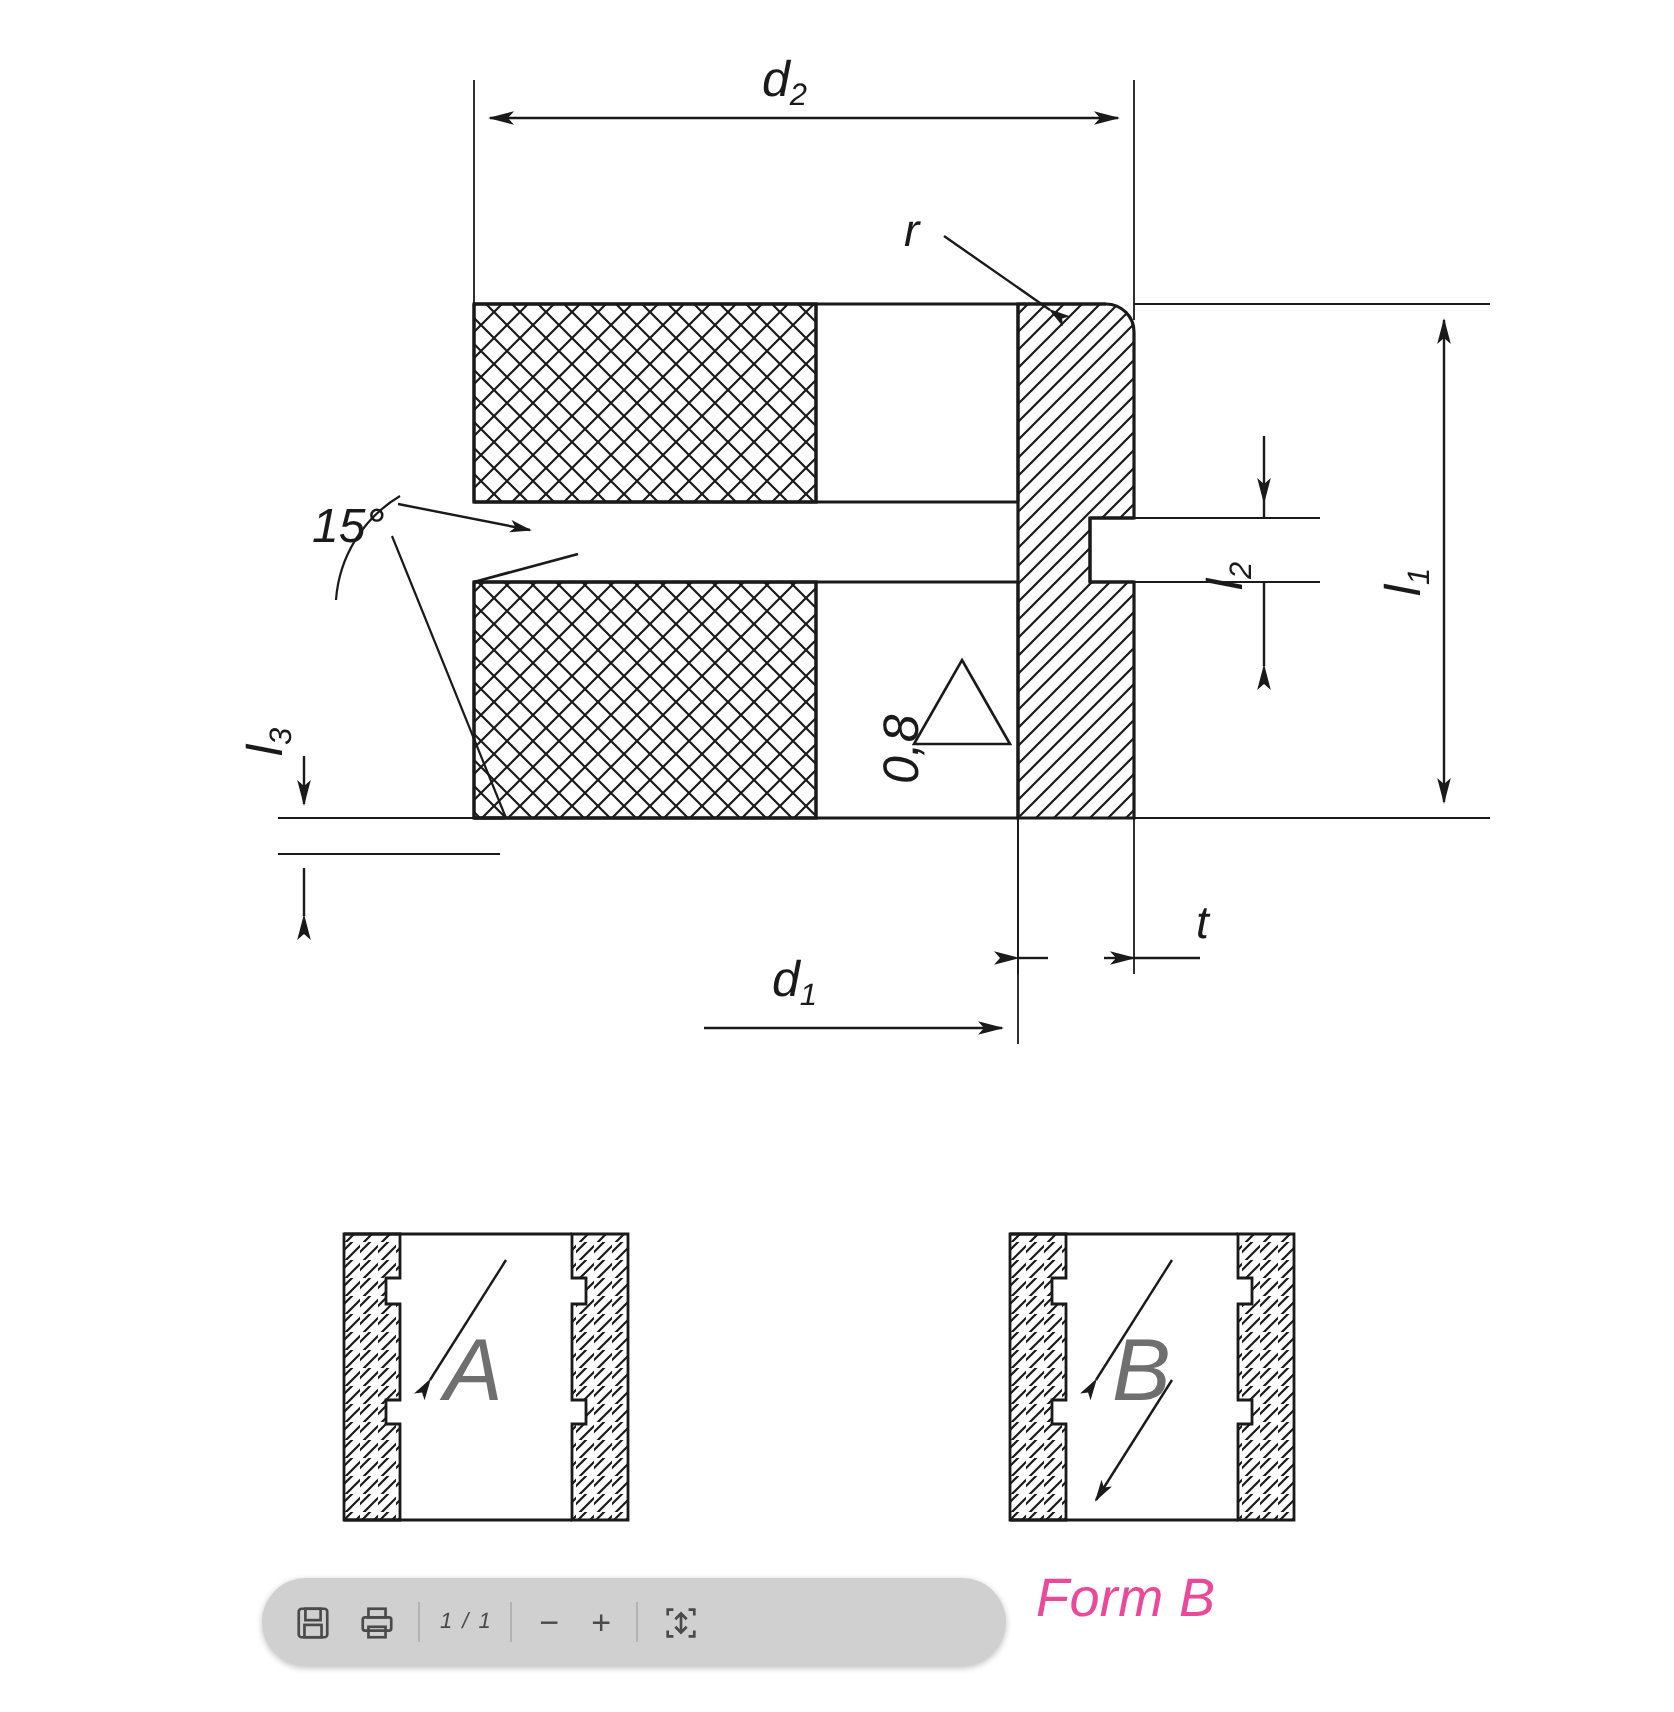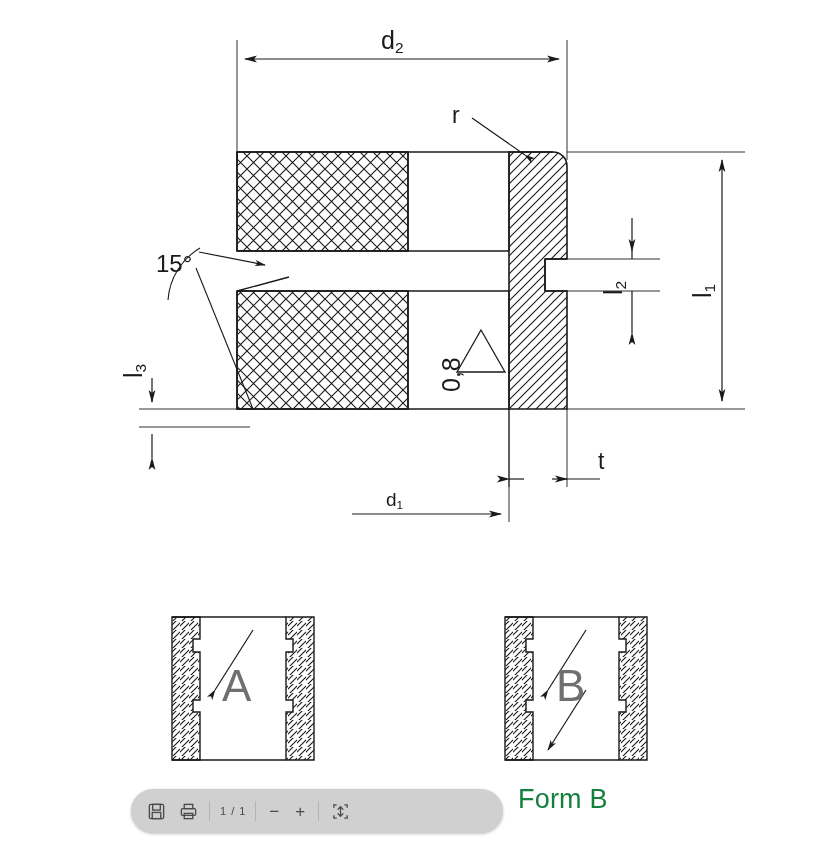--- a/index.html
+++ b/index.html
@@ -12,20 +12,21 @@
     height: 856px;
     position: relative;
     font-family: "Liberation Sans", sans-serif;
     overflow: hidden;
   }
   #stage {
     position: absolute;
     left: 0; top: 0;
     width: 837px;
     height: 856px;
+    font-style: italic;
   }
   svg.drawing {
     position: absolute;
     left: 0; top: 0;
     width: 837px;
     height: 856px;
   }
   .lbl {
     position: absolute;
     color: #1a1a1a;
@@ -37,21 +38,21 @@
     vertical-align: -0.28em;
     letter-spacing: 0;
   }
   .rot90 {
     transform: rotate(-90deg);
     transform-origin: left top;
   }
   .form-caption {
     position: absolute;
     font-size: 27px;
-    color: #15803d;
+    color: #ec4899;
     letter-spacing: 0.2px;
   }
   
   #pdf-toolbar {
     position: absolute;
     left: 131px;
     top: 789px;
     width: 372px;
     height: 44px;
     border-radius: 22px;
@@ -237,21 +238,21 @@
   </div>
 
   <div class="lbl rot90" style="left:439px; top:392px; font-size:25px;">
     <span>0,8</span>
   </div>
 
   <div class="lbl" style="left:598px; top:450px; font-size:23px;">
     <span>t</span>
   </div>
 
-  <div class="lbl" style="left:386px; top:490px; font-size:19px;">
+  <div class="lbl" style="left:386px; top:478px; font-size:25px;">
     <span>d</span><span class="lbl-sub">1</span>
   </div>
 
   <div class="lbl" style="left:222px; top:664px; font-size:44px; color:#6f6f6f;">
     <span>A</span>
   </div>
 
   <div class="lbl" style="left:556px; top:664px; font-size:44px; color:#6f6f6f;">
     <span>B</span>
   </div>

